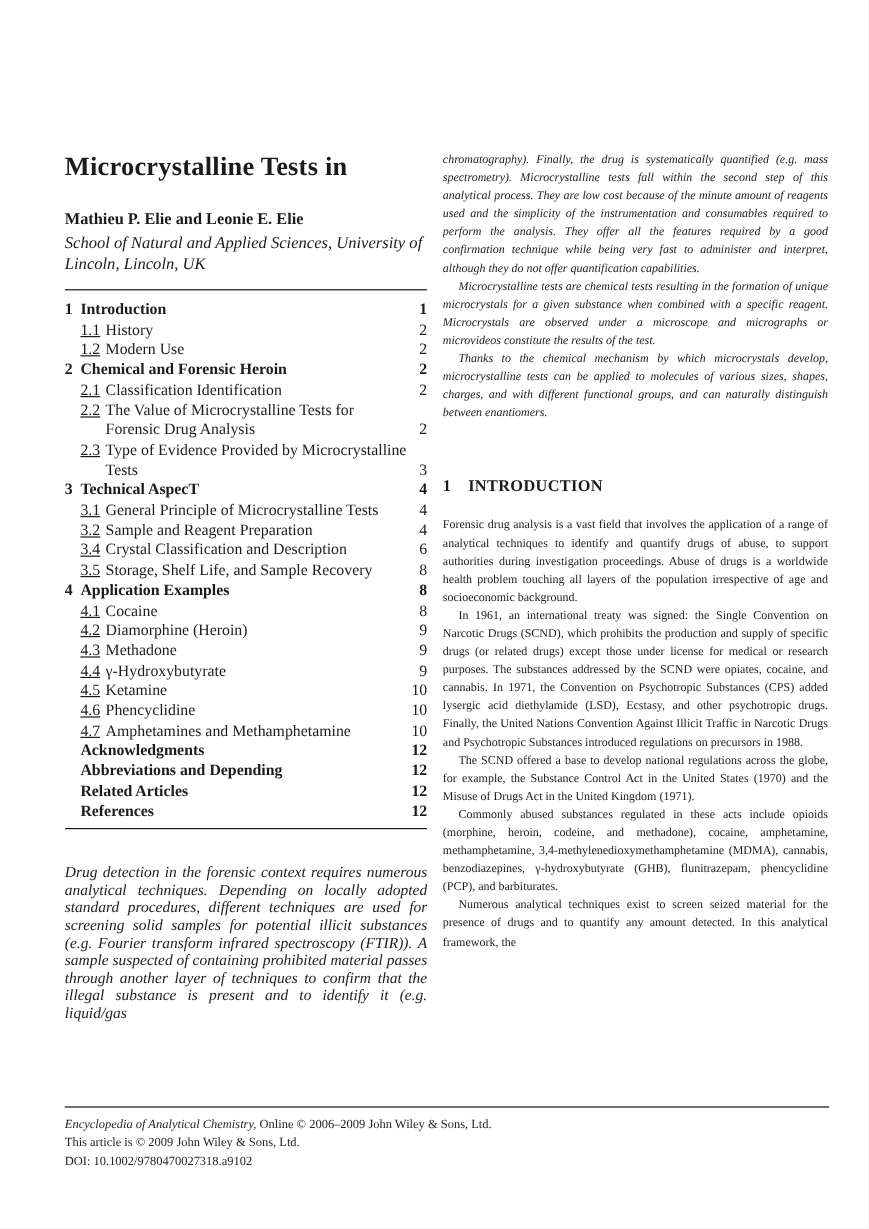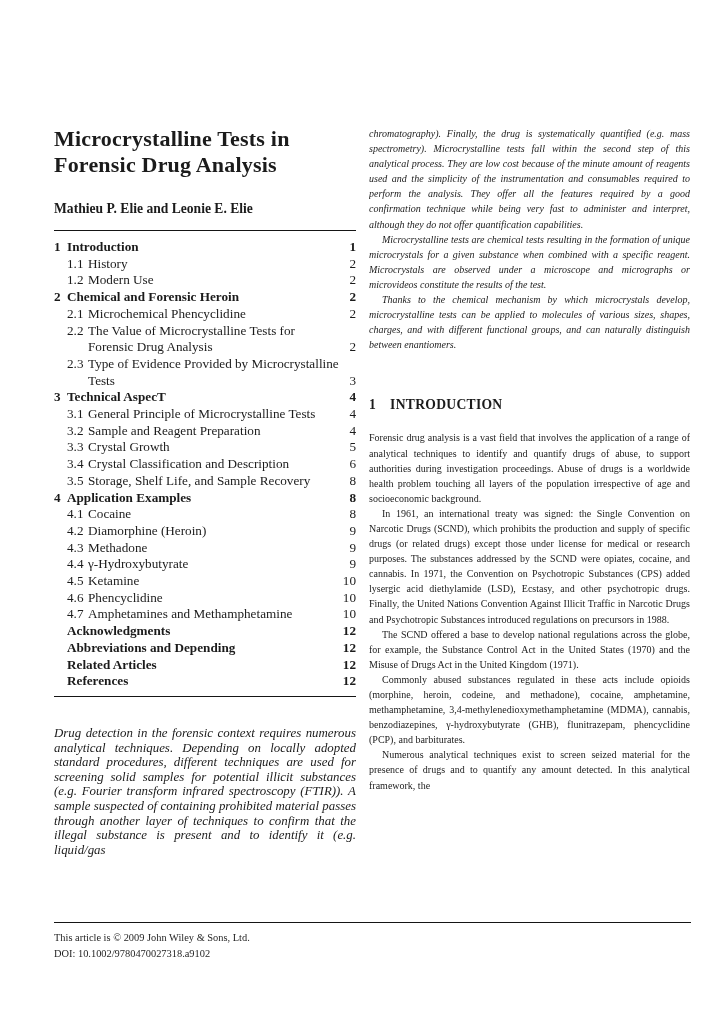--- a/index.html
+++ b/index.html
@@ -19,21 +19,21 @@
   .rule-toc-bottom { margin-top:6px; }
   
   .toc { margin-top:8px; font-size:13.2px; line-height:16.7px; }
   .toc-row { display:flex; }
   .toc-row.b { font-weight:bold; }
   .toc-text { flex:1 1 auto; }
   .toc-page { flex:0 0 auto; align-self:flex-end; text-align:right; padding-left:6px; }
   .lvl0 .toc-text { padding-left:13px; text-indent:-13px; }
   .lvl0 .toc-num { display:inline-block; width:13px; text-indent:0; }
   .lvl1 .toc-text { padding-left:34px; text-indent:-21px; }
-  .lvl1 .toc-num { display:inline-block; width:21px; text-indent:0; }
+  .lvl1 .toc-num { display:inline-block; width:21px; text-indent:0;text-decoration:underline; }
   .lvl1 .toc-text.nonum { padding-left:13px; text-indent:0; }
   
   .abstract-left {
     margin-top:29px; font-style:italic; font-size:12.9px; line-height:14.6px;
     text-align:justify;
   }
   
   .col-right { position:absolute; left:369px; top:126px; width:321px; height:792px; overflow:hidden; }
   .abstract-right p, .body p {
     margin:0; text-align:justify; font-size:10px; line-height:15.1px;
@@ -50,23 +50,23 @@
   .footer-line.doi { margin-top:1px; }
 </style>
 </head>
 <body>
 
 <div class="page">
 
   <div class="col-left">
     <div class="title">
       <div>Microcrystalline Tests in</div>
-      <div>Forensic Drug Analysis</div>
     </div>
     <div class="authors">Mathieu P. Elie and Leonie E. Elie</div>
+    <div class="affiliation">School of Natural and Applied Sciences, University of Lincoln, Lincoln, UK</div>
 
     <hr class="rule rule-toc-top">
 
     <div class="toc">
         <div class="toc-row lvl0 b">
           <div class="toc-text"><span class="toc-num">1</span><span>Introduction</span></div>
           <div class="toc-page">1</div>
         </div>
         <div class="toc-row lvl1">
           <div class="toc-text"><span class="toc-num">1.1</span><span>History</span></div>
@@ -74,21 +74,21 @@
         </div>
         <div class="toc-row lvl1">
           <div class="toc-text"><span class="toc-num">1.2</span><span>Modern Use</span></div>
           <div class="toc-page">2</div>
         </div>
         <div class="toc-row lvl0 b">
           <div class="toc-text"><span class="toc-num">2</span><span>Chemical and Forensic Heroin</span></div>
           <div class="toc-page">2</div>
         </div>
         <div class="toc-row lvl1">
-          <div class="toc-text"><span class="toc-num">2.1</span><span>Microchemical Phencyclidine</span></div>
+          <div class="toc-text"><span class="toc-num">2.1</span><span>Classification Identification</span></div>
           <div class="toc-page">2</div>
         </div>
         <div class="toc-row lvl1">
           <div class="toc-text"><span class="toc-num">2.2</span><span>The Value of Microcrystalline Tests for Forensic Drug Analysis</span></div>
           <div class="toc-page">2</div>
         </div>
         <div class="toc-row lvl1">
           <div class="toc-text"><span class="toc-num">2.3</span><span>Type of Evidence Provided by Microcrystalline Tests</span></div>
           <div class="toc-page">3</div>
         </div>
@@ -96,24 +96,20 @@
           <div class="toc-text"><span class="toc-num">3</span><span>Technical AspecT</span></div>
           <div class="toc-page">4</div>
         </div>
         <div class="toc-row lvl1">
           <div class="toc-text"><span class="toc-num">3.1</span><span>General Principle of Microcrystalline Tests</span></div>
           <div class="toc-page">4</div>
         </div>
         <div class="toc-row lvl1">
           <div class="toc-text"><span class="toc-num">3.2</span><span>Sample and Reagent Preparation</span></div>
           <div class="toc-page">4</div>
-        </div>
-        <div class="toc-row lvl1">
-          <div class="toc-text"><span class="toc-num">3.3</span><span>Crystal Growth</span></div>
-          <div class="toc-page">5</div>
         </div>
         <div class="toc-row lvl1">
           <div class="toc-text"><span class="toc-num">3.4</span><span>Crystal Classification and Description</span></div>
           <div class="toc-page">6</div>
         </div>
         <div class="toc-row lvl1">
           <div class="toc-text"><span class="toc-num">3.5</span><span>Storage, Shelf Life, and Sample Recovery</span></div>
           <div class="toc-page">8</div>
         </div>
         <div class="toc-row lvl0 b">
@@ -187,18 +183,19 @@
         <p class="ind">In 1961, an international treaty was signed: the Single Convention on Narcotic Drugs (SCND), which prohibits the production and supply of specific drugs (or related drugs) except those under license for medical or research purposes. The substances addressed by the SCND were opiates, cocaine, and cannabis. In 1971, the Convention on Psychotropic Substances (CPS) added lysergic acid diethylamide (LSD), Ecstasy, and other psychotropic drugs. Finally, the United Nations Convention Against Illicit Traffic in Narcotic Drugs and Psychotropic Substances introduced regulations on precursors in 1988.</p>
         <p class="ind">The SCND offered a base to develop national regulations across the globe, for example, the Substance Control Act in the United States (1970) and the Misuse of Drugs Act in the United Kingdom (1971).</p>
         <p class="ind">Commonly abused substances regulated in these acts include opioids (morphine, heroin, codeine, and methadone), cocaine, amphetamine, methamphetamine, 3,4-methylenedioxymethamphetamine (MDMA), cannabis, benzodiazepines, γ-hydroxybutyrate (GHB), flunitrazepam, phencyclidine (PCP), and barbiturates.</p>
         <p class="ind">Numerous analytical techniques exist to screen seized material for the presence of drugs and to quantify any amount detected. In this analytical framework, the</p>
       </div>
   </div>
 
   <div class="footer">
     <hr class="footer-rule">
     <div id="footer-lines">
+        <div class="footer-line"><span class="it">Encyclopedia of Analytical Chemistry,</span><span> Online © 2006–2009 John Wiley &amp; Sons, Ltd.</span></div>
         <div class="footer-line"><span>This article is © 2009 John Wiley &amp; Sons, Ltd.</span></div>
         <div class="footer-line doi"><span>DOI: 10.1002/9780470027318.a9102</span></div>
       </div>
   </div>
 
 </div>
 
 </body></html>

